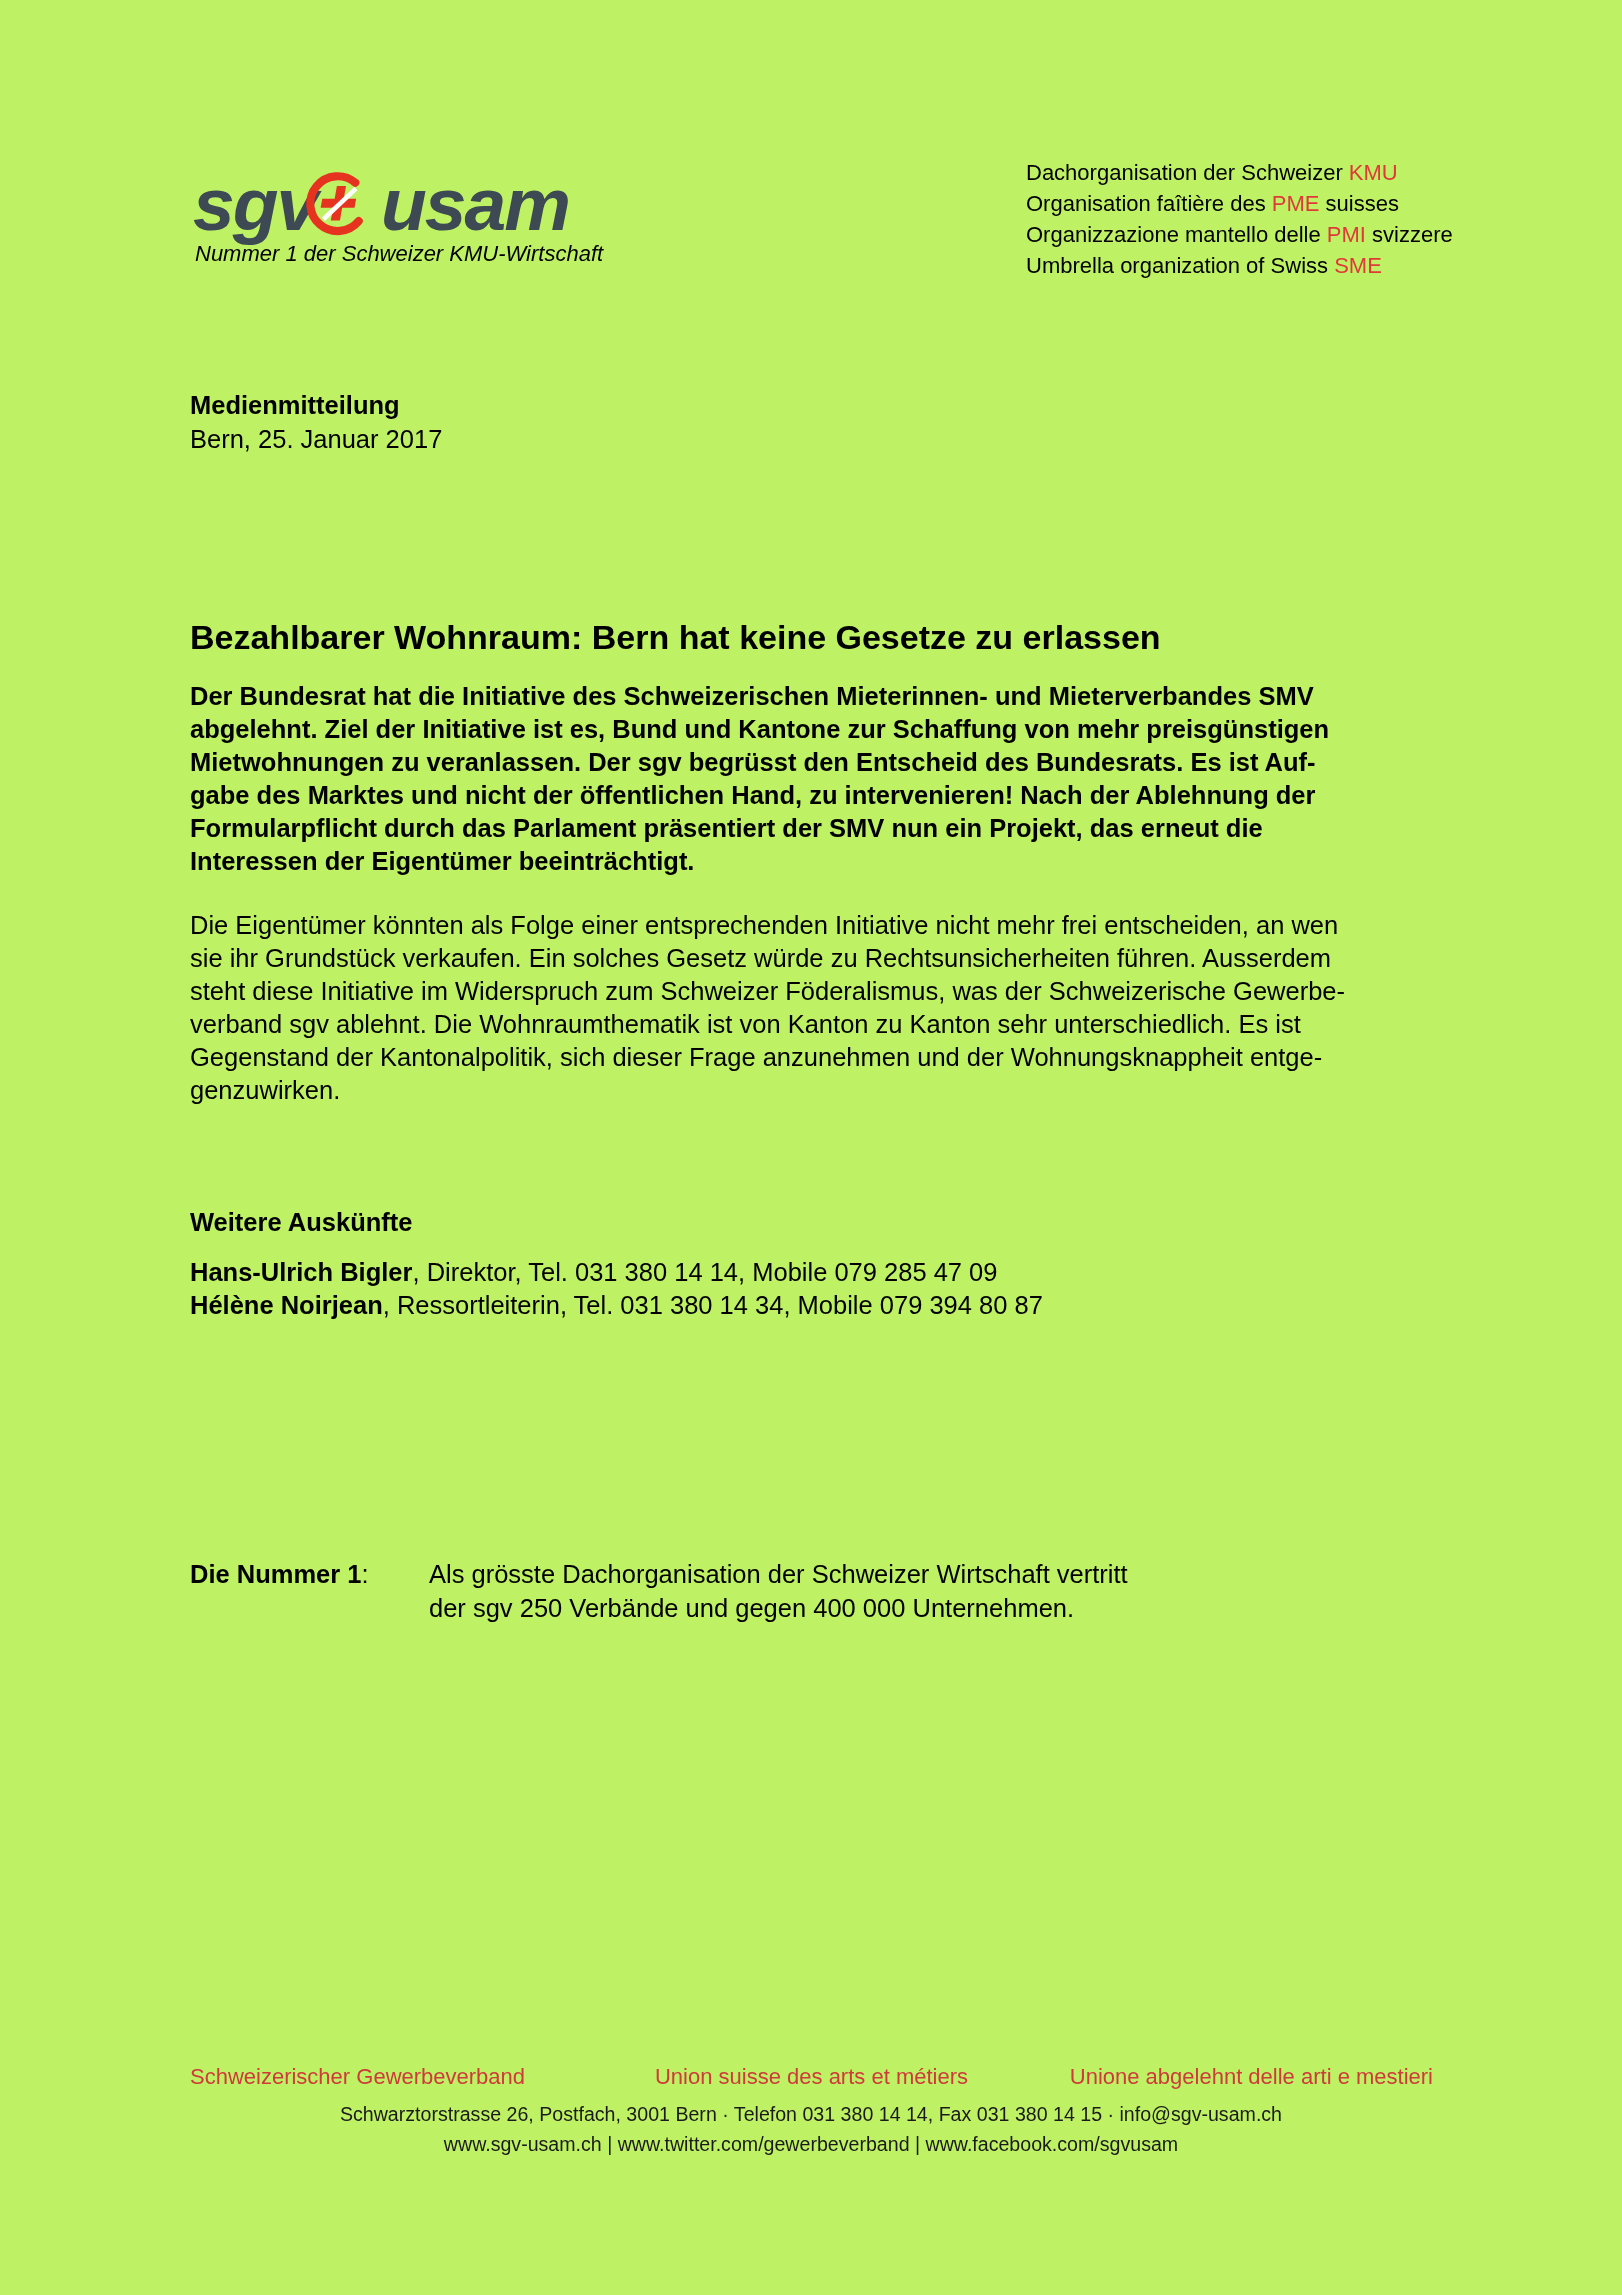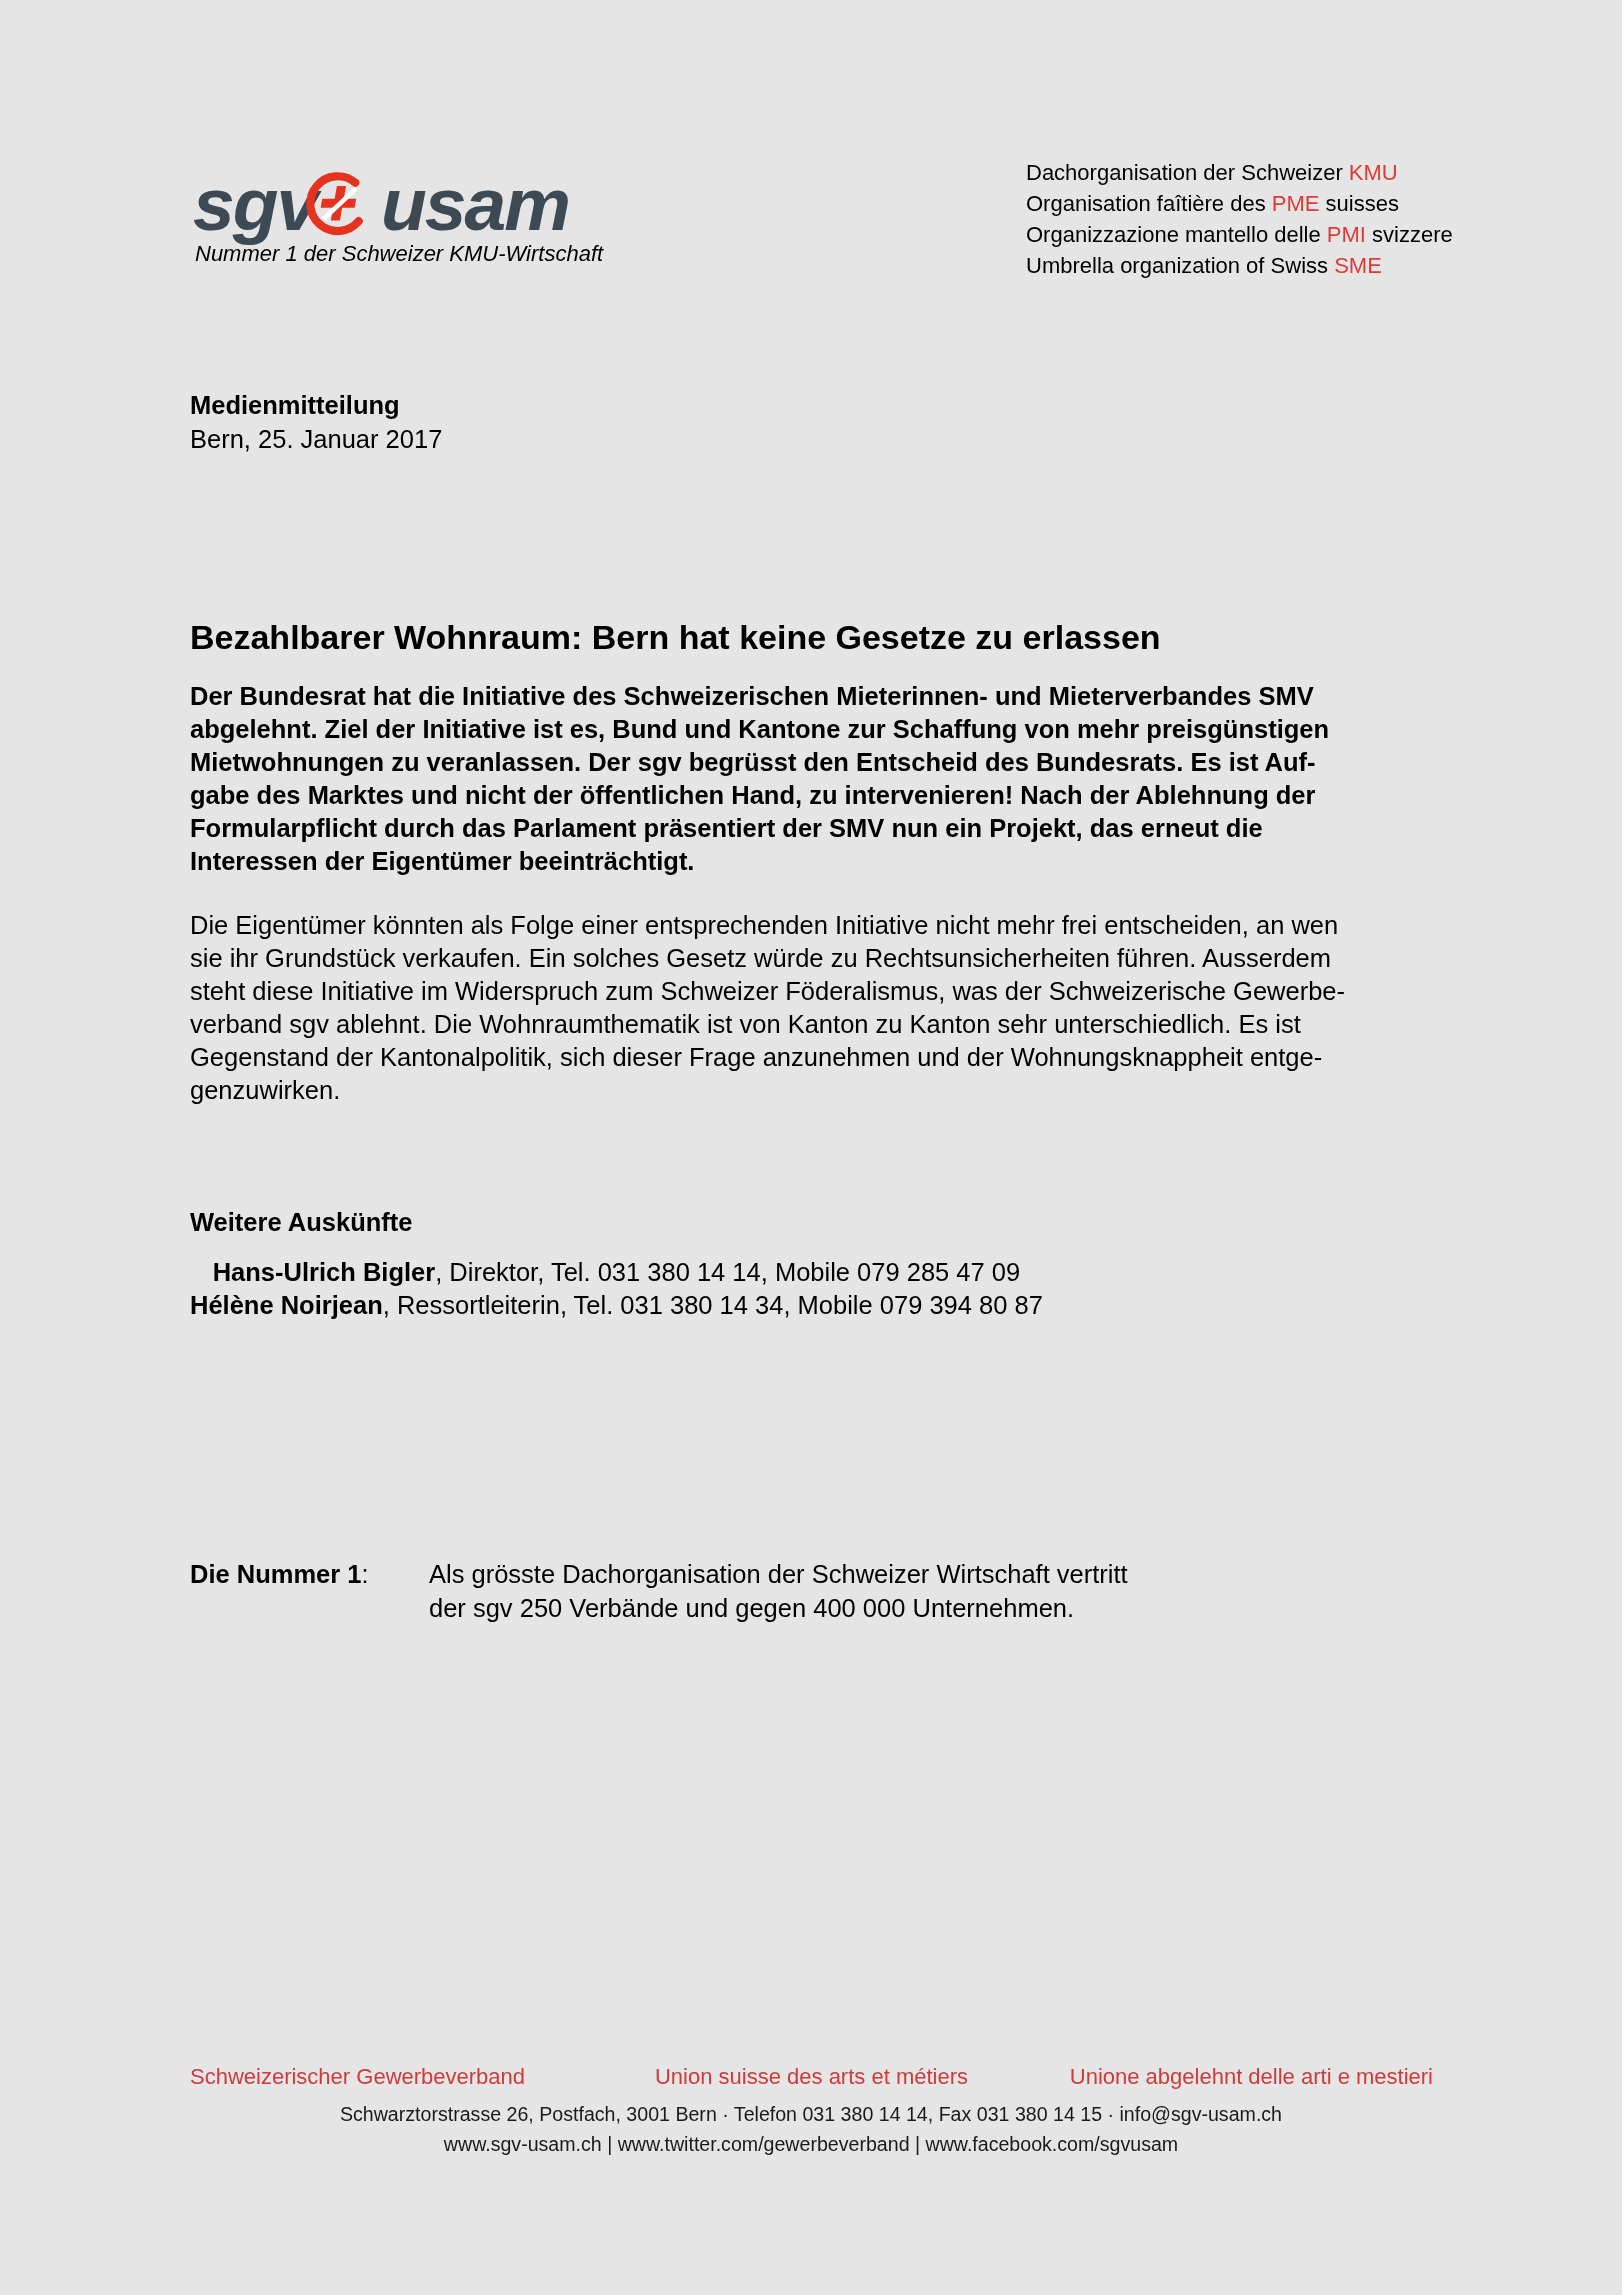--- a/index.html
+++ b/index.html
@@ -1,20 +1,20 @@
 <!DOCTYPE html>
 <html style="--header_red: #e03a38; --footer_red: #cf3a3a; --logo_red: #e6331f; --logo_gray: #3d4a53;font-size:10.5px"><head>
 <meta charset="utf-8">
 <style>
   html,body { margin:0; padding:0; background:#888; }
   .page {
     position:relative;
     width:1622px; height:2295px;
     margin:0 auto;
-    background:#e5e5e5;
+    background:#bef264;
     font-family:"Liberation Sans", sans-serif;
     color:#000;
     overflow:hidden;
   }
   
   .logo-word {
     position:absolute;
     font-style:italic; font-weight:bold;
     font-size:75px; line-height:1;
     letter-spacing:-2px;
@@ -48,21 +48,21 @@
   }
   
   .para { position:absolute; left:190px; font-size:25.5px; line-height:33px; white-space:pre; }
   .lead { top:680px; font-weight:bold; }
   .body-par { top:909px; }
   
   .contacts-heading {
     position:absolute; left:190px; top:1206px;
     font-size:25.5px; font-weight:bold; line-height:33px;
   }
-  .contacts { position:absolute; left:190px; top:1256px; font-size:25.5px; line-height:33px;text-align:center; }
+  .contacts { position:absolute; left:190px; top:1256px; font-size:25.5px; line-height:33px; }
   .contact-row { white-space:nowrap; }
   .contact-name { font-weight:bold; }
   
   .boilerplate {
     position:absolute; left:190px; top:1557px;
     display:flex; font-size:25.5px; line-height:34px;
   }
   .bp-label { width:239px; flex:0 0 239px; white-space:nowrap; }
   .bp-label .bold { font-weight:bold; }
   .bp-text { white-space:pre; }

